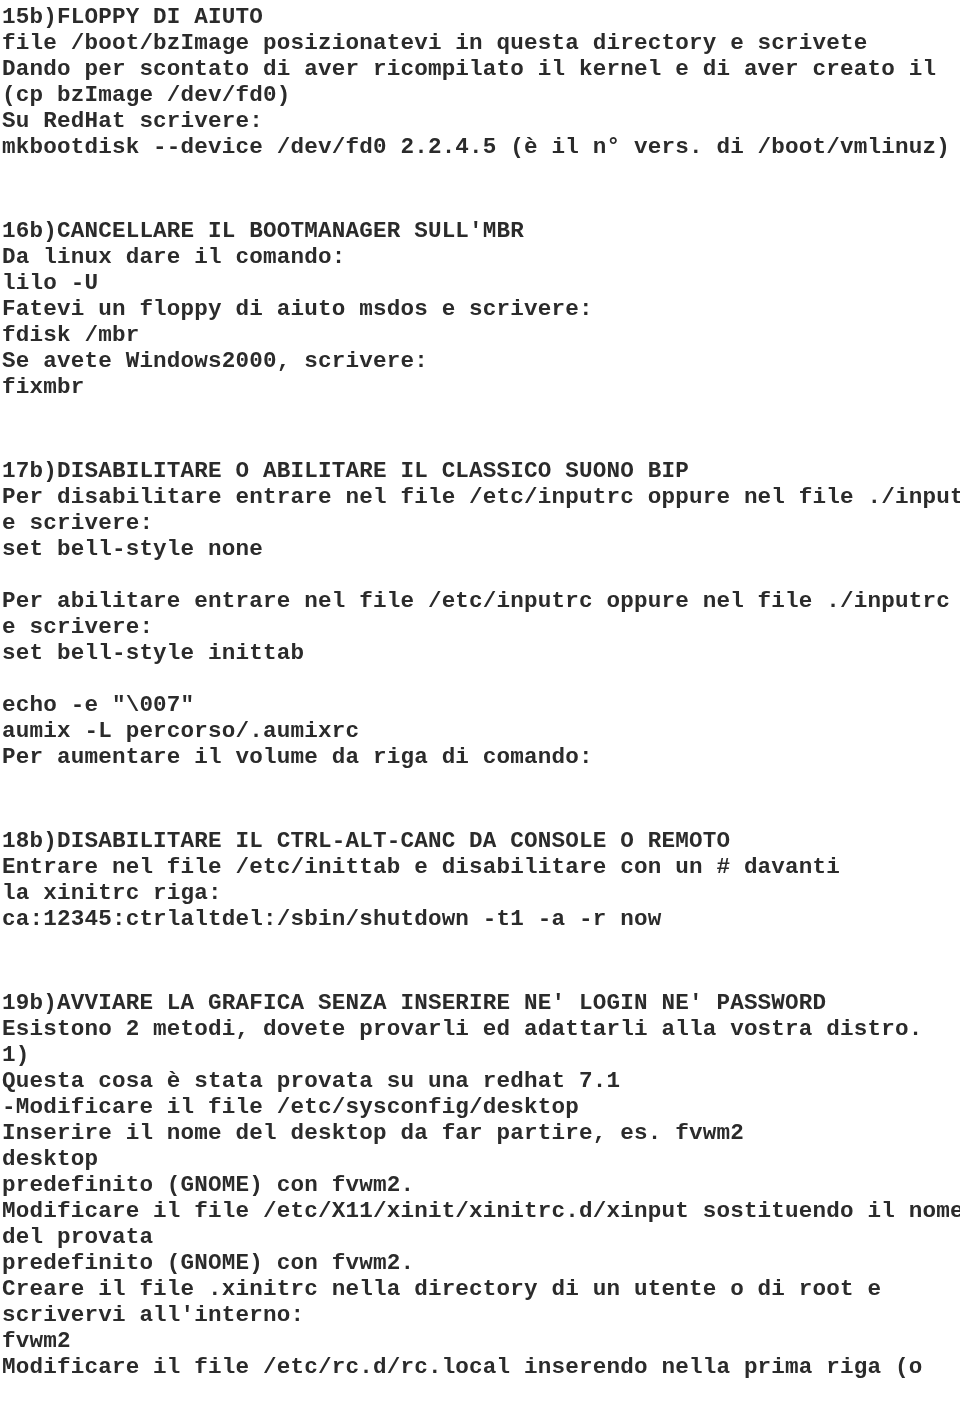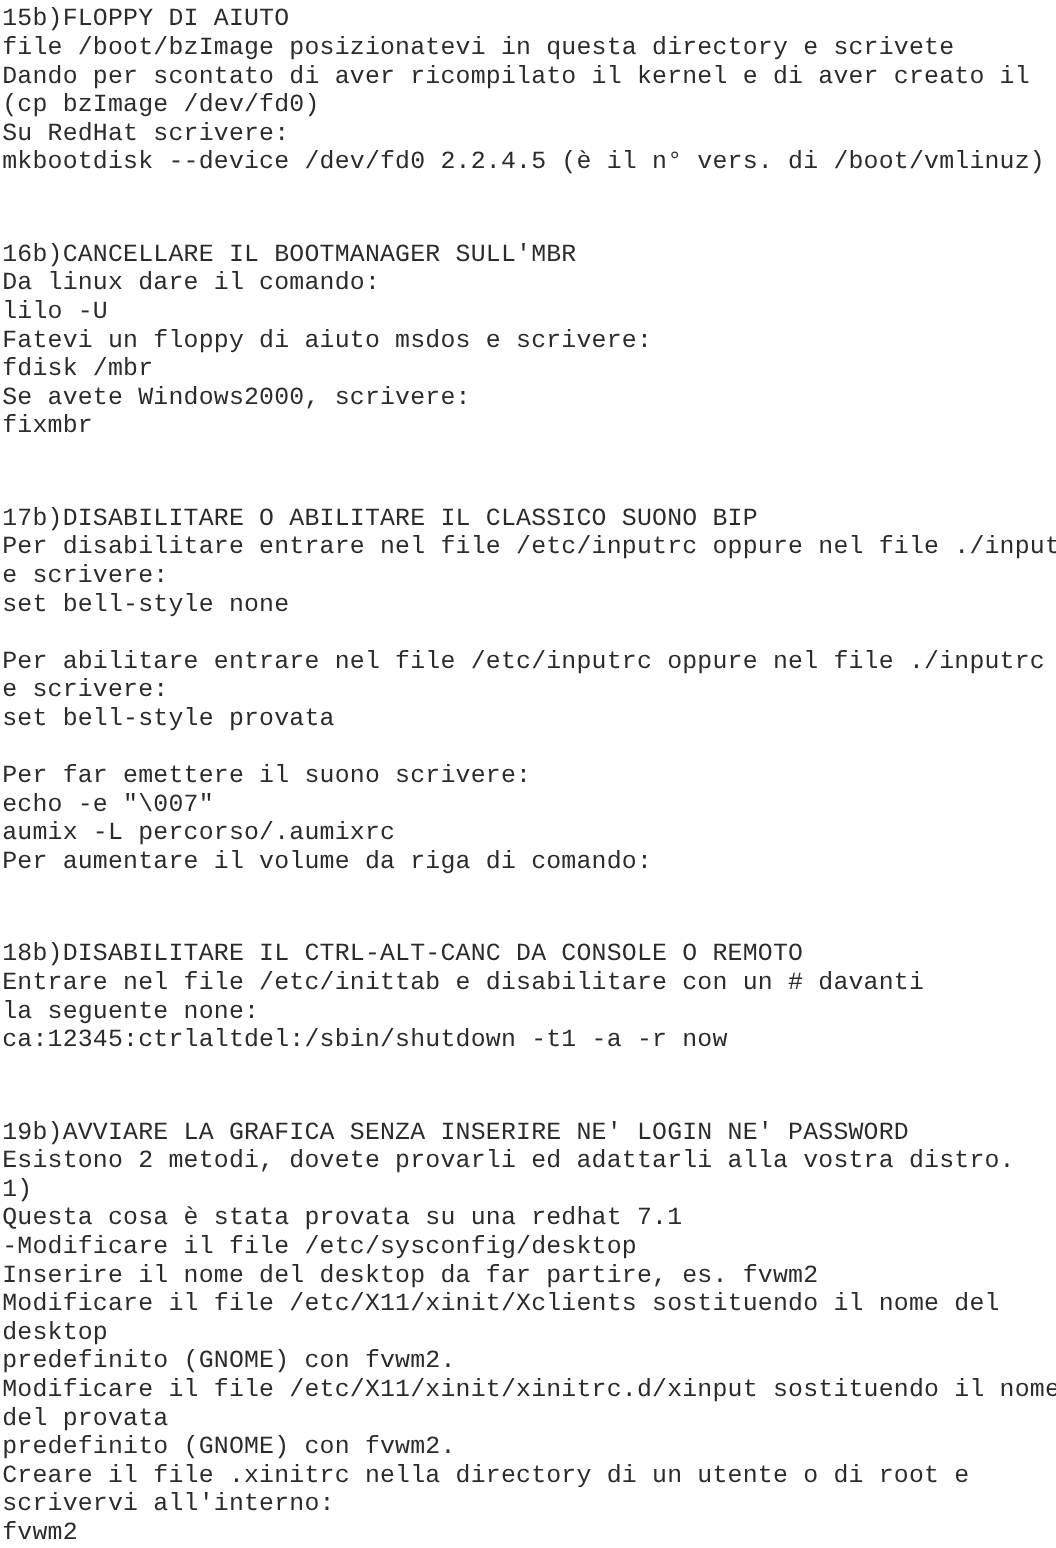--- a/index.html
+++ b/index.html
@@ -24,21 +24,21 @@
     margin: 0;
   }
   .line {
     font-family: "Liberation Mono", "DejaVu Sans Mono", monospace;
     font-size: 22.6px;
     line-height: 26px;
     height: 26px;
     color: #2b2b2b;
     white-space: pre;
     letter-spacing: 0.18px;
-    font-weight: 400;
+    font-weight: 700;
   }
   .line.blank {
     height: 26px;
   }
   .gap-3 { height: 58px; }
 </style>
 </head>
 <body>
 
 <div id="doc">
@@ -67,47 +67,45 @@
   <div class="gap-3"></div>
 
   <div class="block">
     <div class="line">17b)DISABILITARE O ABILITARE IL CLASSICO SUONO BIP</div>
     <div class="line">Per disabilitare entrare nel file /etc/inputrc oppure nel file ./inputrc</div>
     <div class="line">e scrivere:</div>
     <div class="line">set bell-style none</div>
     <div class="line blank"></div>
     <div class="line">Per abilitare entrare nel file /etc/inputrc oppure nel file ./inputrc</div>
     <div class="line">e scrivere:</div>
-    <div class="line">set bell-style provata</div>
+    <div class="line">set bell-style inittab</div>
     <div class="line blank"></div>
-    <div class="line">Per far emettere il suono scrivere:</div>
     <div class="line">echo -e "\007"</div>
     <div class="line">aumix -L percorso/.aumixrc</div>
     <div class="line">Per aumentare il volume da riga di comando:</div>
   </div>
 
   <div class="gap-3"></div>
 
   <div class="block">
     <div class="line">18b)DISABILITARE IL CTRL-ALT-CANC DA CONSOLE O REMOTO</div>
     <div class="line">Entrare nel file /etc/inittab e disabilitare con un # davanti</div>
-    <div class="line">la seguente none:</div>
+    <div class="line">la xinitrc riga:</div>
     <div class="line">ca:12345:ctrlaltdel:/sbin/shutdown -t1 -a -r now</div>
   </div>
 
   <div class="gap-3"></div>
 
   <div class="block">
     <div class="line">19b)AVVIARE LA GRAFICA SENZA INSERIRE NE' LOGIN NE' PASSWORD</div>
     <div class="line">Esistono 2 metodi, dovete provarli ed adattarli alla vostra distro.</div>
     <div class="line">1)</div>
     <div class="line">Questa cosa è stata provata su una redhat 7.1</div>
     <div class="line">-Modificare il file /etc/sysconfig/desktop</div>
     <div class="line">Inserire il nome del desktop da far partire, es. fvwm2</div>
-    <div class="line">Modificare il file /etc/X11/xinit/Xclients sostituendo il nome del</div>
     <div class="line">desktop</div>
     <div class="line">predefinito (GNOME) con fvwm2.</div>
     <div class="line">Modificare il file /etc/X11/xinit/xinitrc.d/xinput sostituendo il nome</div>
     <div class="line">del provata</div>
     <div class="line">predefinito (GNOME) con fvwm2.</div>
     <div class="line">Creare il file .xinitrc nella directory di un utente o di root e</div>
     <div class="line">scrivervi all'interno:</div>
     <div class="line">fvwm2</div>
     <div class="line">Modificare il file /etc/rc.d/rc.local inserendo nella prima riga (o</div>
 

